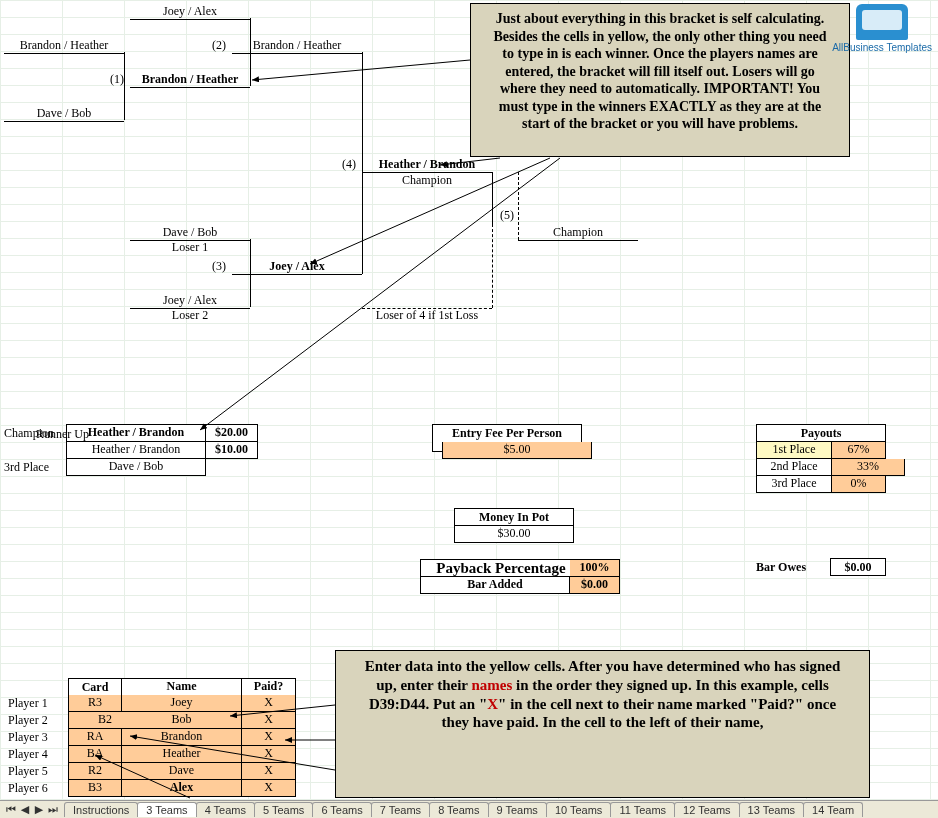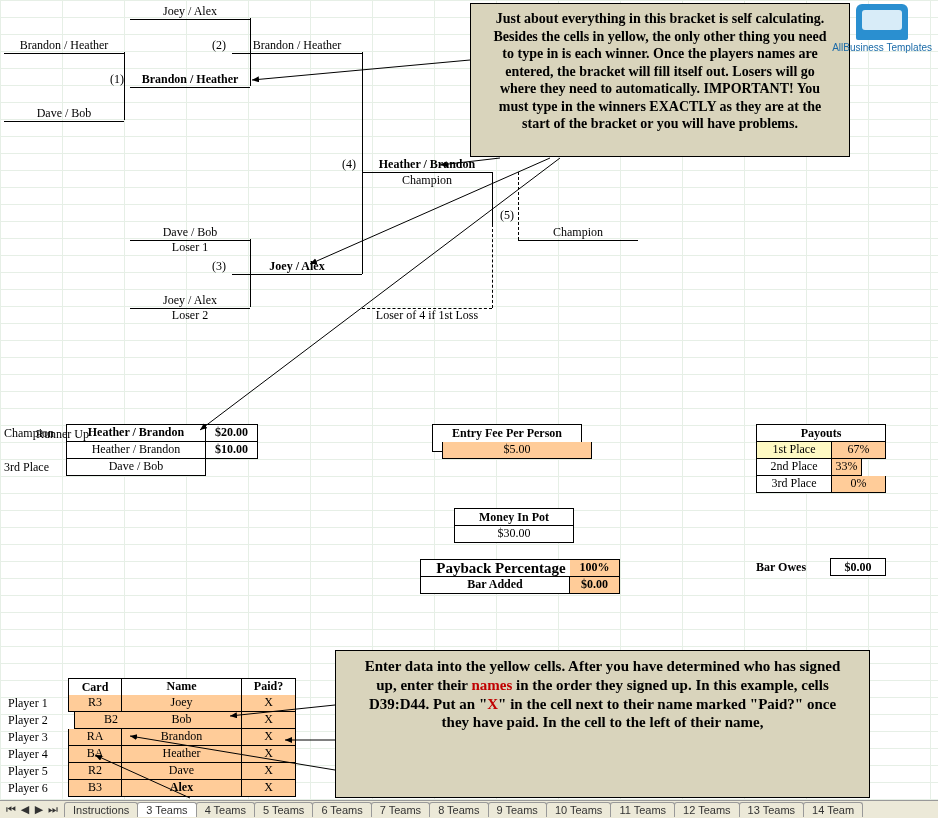--- a/index.html
+++ b/index.html
@@ -177,21 +177,21 @@
 <div class="cell" style="left:4px; top:460px; width:60px;">3rd Place</div>
 <div class="cell center bl br bb" style="left:66px; top:459px; width:140px; height:17px; background:#fff;">Dave / Bob</div>
 
 <div class="cell center bold box" style="left:432px; top:424px; width:150px; height:28px;">Entry Fee Per Person</div>
 <div class="cell center orange bl br bb" style="left:442px; top:442px; width:150px; height:17px;">$5.00</div>
 
 <div class="cell center bold box" style="left:756px; top:424px; width:130px; height:18px;">Payouts</div>
 <div class="cell center bl bb" style="left:756px; top:442px; width:75px; height:17px; background:#fef9c3;">1st Place</div>
 <div class="cell center orange bl bb br" style="left:831px; top:442px; width:55px; height:17px;">67%</div>
 <div class="cell center bl bb" style="left:756px; top:459px; width:75px; height:17px; background:#fff;">2nd Place</div>
-<div class="cell center orange bl bb br" style="left:831px; top:459px; width:31px; height:17px;">33%</div>
+<div class="cell center orange bl bb br" style="left:831px; top:459px; width:74px; height:17px;">33%</div>
 <div class="cell center bl bb" style="left:756px; top:476px; width:75px; height:17px; background:#fff;">3rd Place</div>
 <div class="cell center orange bl bb br" style="left:831px; top:476px; width:55px; height:17px;">0%</div>
 
 <div class="cell center bold box" style="left:454px; top:508px; width:120px; height:18px;">Money In Pot</div>
 <div class="cell center bl br bb" style="left:454px; top:526px; width:120px; height:17px; background:#fff;">$30.00</div>
 
 <div class="cell center bold box" style="left:420px; top:559px; width:162px; height:18px; font-size:15px;">Payback Percentage</div>
 <div class="cell center bold orange bt br bb" style="left:570px; top:559px; width:50px; height:18px;">100%</div>
 <div class="cell center bold bl bb br" style="left:420px; top:577px; width:150px; height:17px; background:#fff;">Bar Added</div>
 <div class="cell center bold orange br bb" style="left:570px; top:577px; width:50px; height:17px;">$0.00</div>
@@ -202,21 +202,21 @@
 <div class="cell center bold box" style="left:68px; top:678px; width:54px; height:18px;">Card</div>
 <div class="cell center bold bt bb br" style="left:122px; top:678px; width:120px; height:18px; background:#fff;">Name</div>
 <div class="cell center bold bt bb br" style="left:242px; top:678px; width:54px; height:18px; background:#fff;">Paid?</div>
 
 <div id="player-rows">
     <div class="cell" style="left:8px; top:696px; width:56px;">Player 1</div>
      <div class="cell center orange bl bb br" style="left:68px; top:695px; width:54px; height:17px;">R3</div>
      <div class="cell center orange bb br" style="left:122px; top:695px; width:120px; height:17px;">Joey</div>
      <div class="cell center orange bb br" style="left:242px; top:695px; width:54px; height:17px;">X</div>
     <div class="cell" style="left:8px; top:713px; width:56px;">Player 2</div>
-     <div class="cell center orange bl bb br" style="left:74px; top:712px; width:74px; height:17px;">B2</div>
+     <div class="cell center orange bl bb br" style="left:68px; top:712px; width:74px; height:17px;">B2</div>
      <div class="cell center orange bb br" style="left:122px; top:712px; width:120px; height:17px;">Bob</div>
      <div class="cell center orange bb br" style="left:242px; top:712px; width:54px; height:17px;">X</div>
     <div class="cell" style="left:8px; top:730px; width:56px;">Player 3</div>
      <div class="cell center orange bl bb br" style="left:68px; top:729px; width:54px; height:17px;">RA</div>
      <div class="cell center orange bb br" style="left:122px; top:729px; width:120px; height:17px;">Brandon</div>
      <div class="cell center orange bb br" style="left:242px; top:729px; width:54px; height:17px;">X</div>
     <div class="cell" style="left:8px; top:747px; width:56px;">Player 4</div>
      <div class="cell center orange bl bb br" style="left:68px; top:746px; width:54px; height:17px;">BA</div>
      <div class="cell center orange bb br" style="left:122px; top:746px; width:120px; height:17px;">Heather</div>
      <div class="cell center orange bb br" style="left:242px; top:746px; width:54px; height:17px;">X</div>

